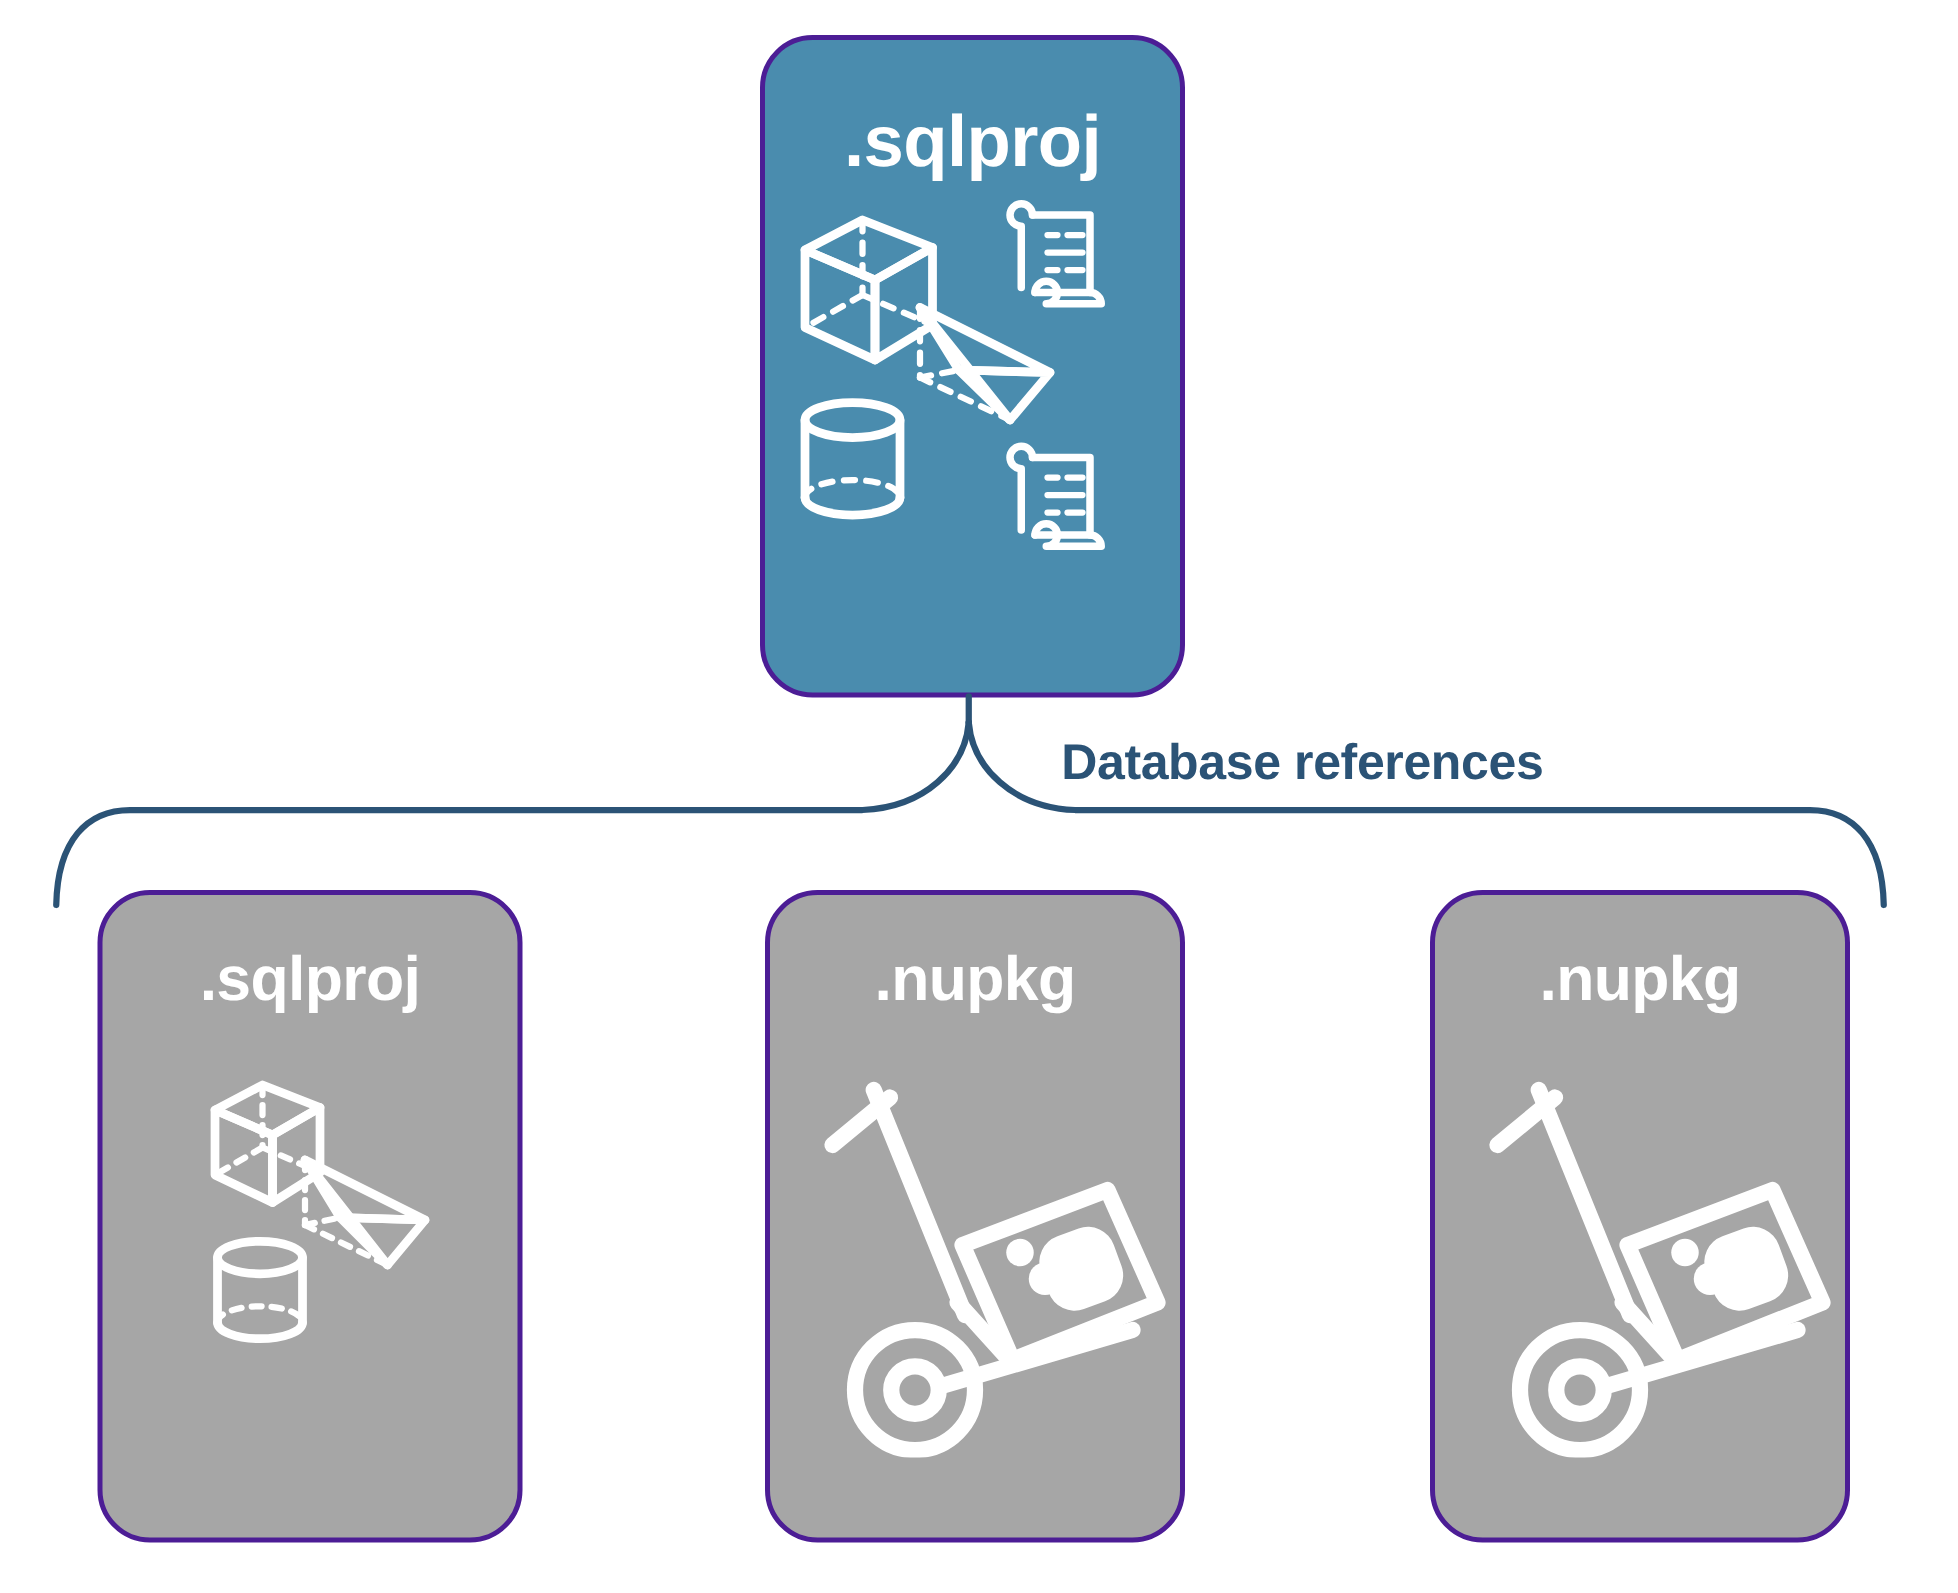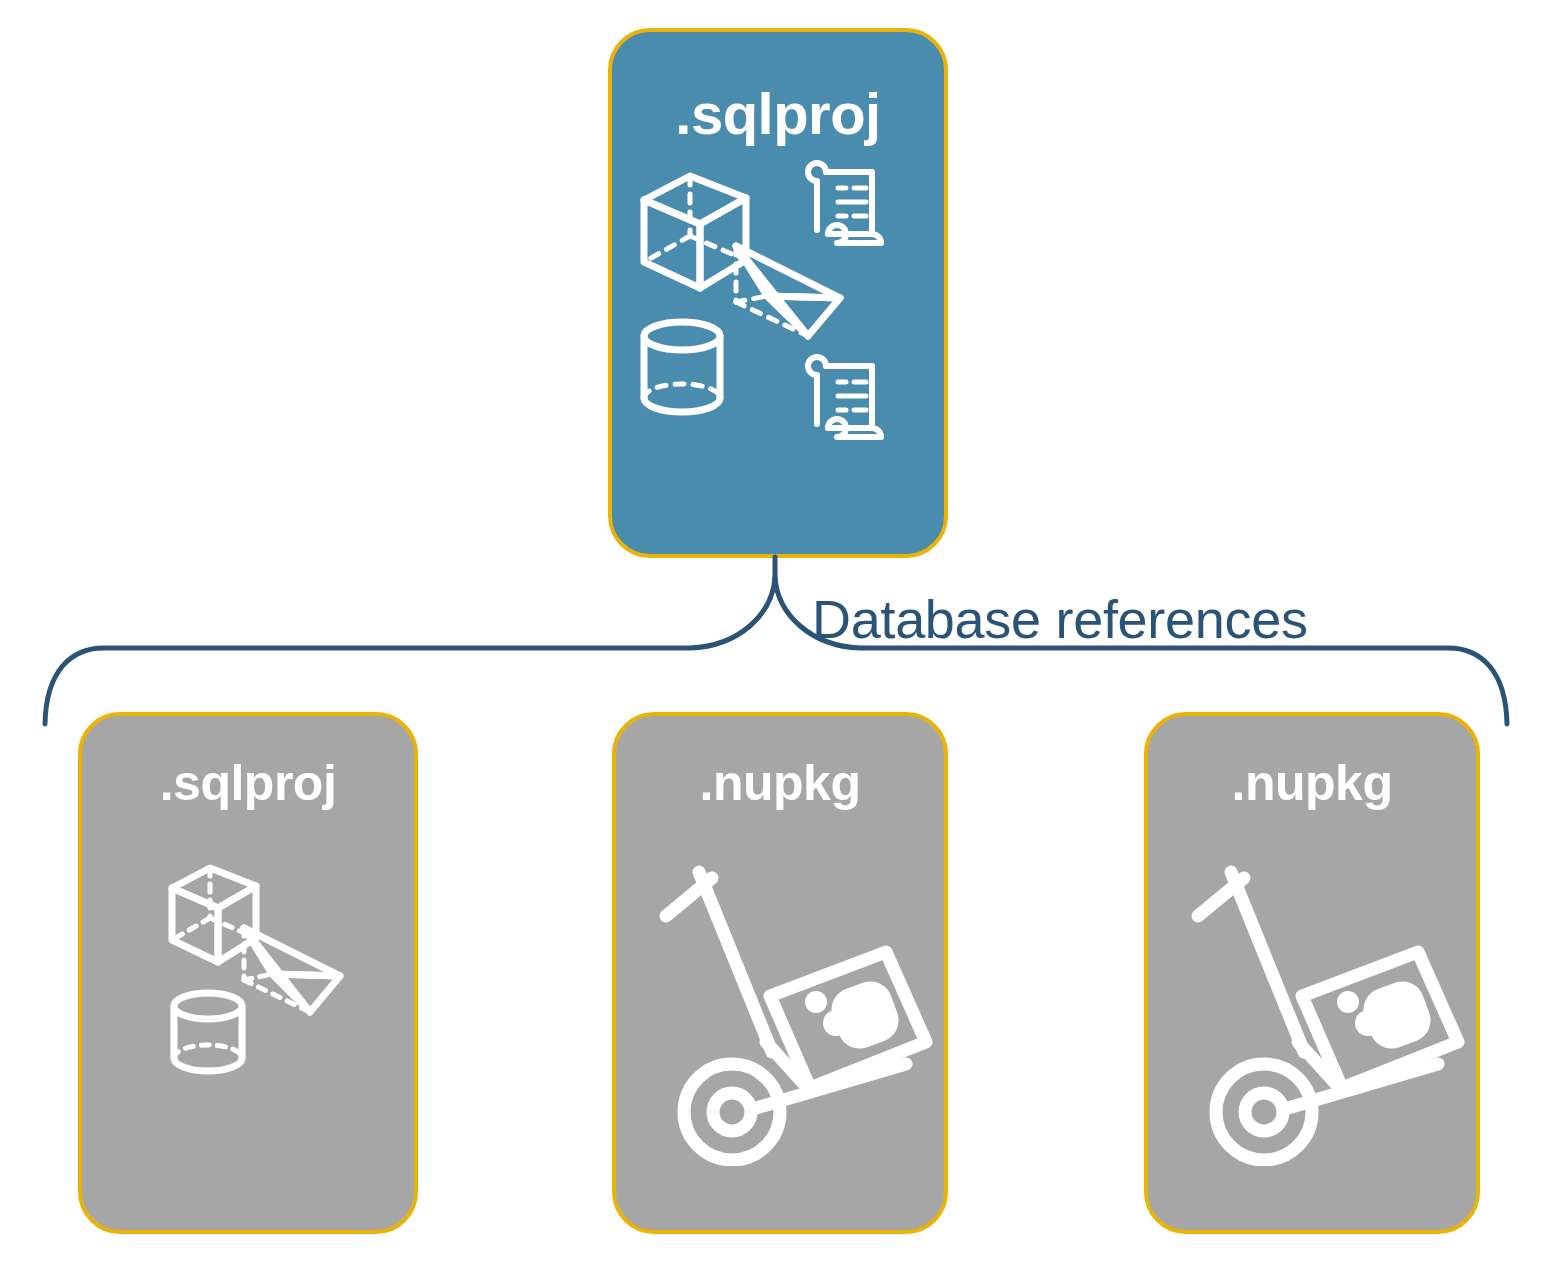--- a/index.html
+++ b/index.html
@@ -13,21 +13,21 @@
   #diagram-root {
     position: relative;
     width: 1566px;
     height: 1274px;
     background: #ffffff;
     overflow: hidden;
   }
   .card {
     position: absolute;
     box-sizing: border-box;
-    border: 4px solid #eab308;
+    border: 4px solid #4c1d95;
     border-radius: 42px;
   }
   .card-title {
     position: absolute;
     left: 0;
     right: 0;
     text-align: center;
     color: #ffffff;
     font-weight: bold;
     letter-spacing: -0.5px;
@@ -77,24 +77,24 @@
   .brace-layer {
     position: absolute;
     left: 0;
     top: 0;
     width: 1566px;
     height: 1274px;
     pointer-events: none;
   }
   #brace-label {
     position: absolute;
-    left: 812px;
+    left: 849px;
     top: 588px;
-    font-size: 54px;
-    font-weight: normal;
+    font-size: 40px;
+    font-weight: bold;
     color: #2b5376;
     white-space: nowrap;
     letter-spacing: -0.3px;
   }
   .label-bg {
     position: absolute;
     left: 826px;
     top: 586px;
     width: 490px;
     height: 48px;

